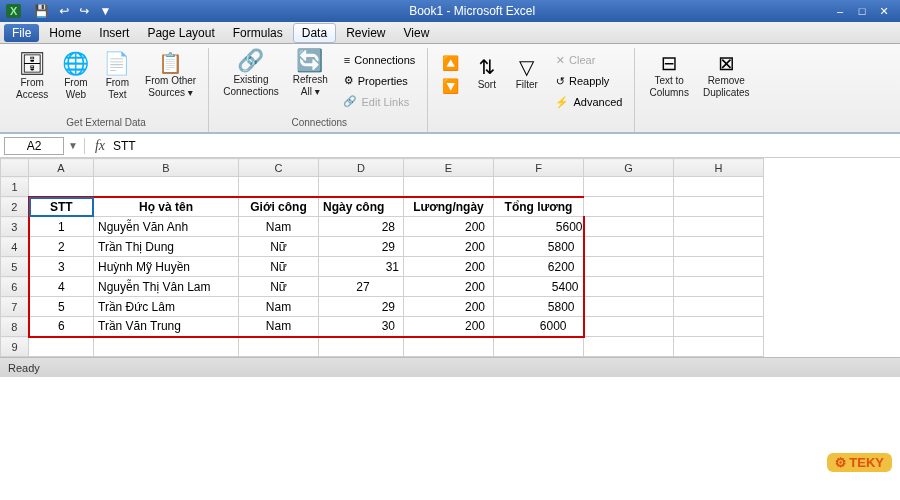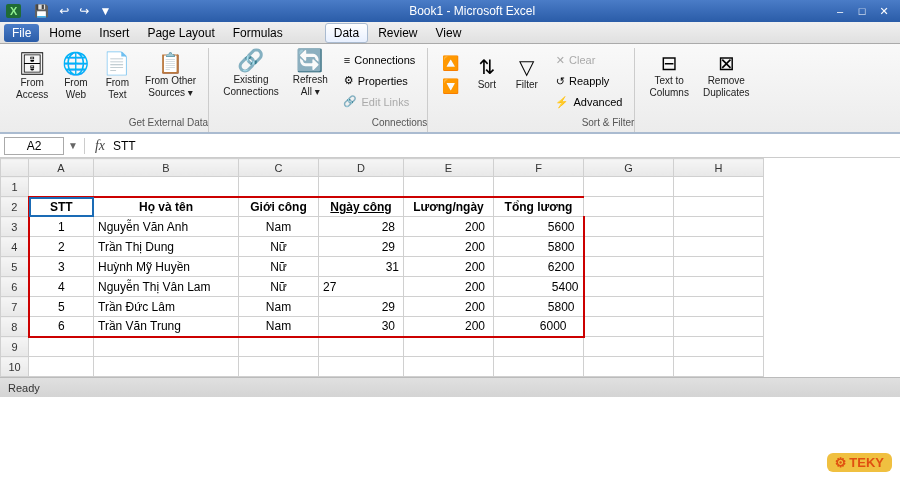--- a/index.html
+++ b/index.html
@@ -18,21 +18,20 @@
     .menu-item {
       padding: 2px 8px;
       font-size: 12px;
       cursor: pointer;
       border-radius: 3px;
     }
     .menu-item.active {
       background: linear-gradient(to bottom, #fff, #e8f0ff);
       border: 1px solid #aabbd0;
       color: #000;
-      margin-left: 32px;
     }
 
     
     .ribbon {
       height: 90px;
       background: linear-gradient(to bottom, #f9f9f9, #ececec);
       border-bottom: 2px solid #aabbd0;
       display: flex;
       align-items: stretch;
       padding: 4px 4px 0 4px;
@@ -46,21 +45,21 @@
       padding: 0 6px 4px 6px;
       position: relative;
     }
     .ribbon-group:last-child { border-right: none; }
     .ribbon-group-label {
       font-size: 10px;
       color: #555;
       position: absolute;
       bottom: 4px;
       left: 0; right: 0;
-      text-align: right;
+      text-align: center;
     }
     .ribbon-buttons {
       display: flex;
       flex-direction: row;
       align-items: flex-start;
       gap: 2px;
       flex: 1;
       padding-bottom: 14px;
     }
     .ribbon-btn {
@@ -329,21 +328,20 @@
         </div>
         <div class="ribbon-btn-sm">
           <span>↺</span>
           <span>Reapply</span>
         </div>
         <div class="ribbon-btn-sm">
           <span>⚡</span>
           <span>Advanced</span>
         </div>
       </div>
-      <div class="ribbon-group-label">Sort &amp; Filter</div>
     </div>
 
     <div class="ribbon-group">
       <div class="ribbon-buttons">
         <div class="ribbon-btn" style="min-width:44px;">
           <span class="icon" style="font-size:20px;">⊟</span>
           <span class="label">Text to<br>Columns</span>
         </div>
         <div class="ribbon-btn" style="min-width:44px;">
           <span class="icon" style="font-size:20px;">⊠</span>
@@ -388,34 +386,34 @@
             <td></td>
             <td></td>
             <td></td>
             <td></td>
           </tr>
           <tr>
             <td class="row-num">2</td>
             <td style="font-weight: bold; text-align: center; border-top: 2px solid rgb(204, 0, 0); border-left: 2px solid rgb(204, 0, 0); outline: rgb(26, 107, 181) solid 2px; outline-offset: -2px;">STT</td>
             <td style="font-weight: bold; text-align: center; border-top: 2px solid rgb(204, 0, 0);">Họ và tên</td>
             <td style="font-weight: bold; text-align: center; border-top: 2px solid rgb(204, 0, 0);">Giới công</td>
-            <td style="font-weight: bold; text-align: center; border-top: 2px solid rgb(204, 0, 0); text-decoration: underline;">Ngày công</td>
+            <td style="font-weight: bold; text-align: left; border-top: 2px solid rgb(204, 0, 0);">Ngày công</td>
             <td style="font-weight: bold; text-align: center; border-top: 2px solid rgb(204, 0, 0);">Lương/ngày</td>
             <td style="font-weight: bold; text-align: center; border-top: 2px solid rgb(204, 0, 0);">Tổng lương</td>
             <td style="font-weight: bold; text-align: center;"></td>
             <td style="font-weight: bold; text-align: center;"></td>
           </tr>
           <tr>
             <td class="row-num">3</td>
             <td style="text-align: center; border-left: 2px solid rgb(204, 0, 0);">1</td>
             <td>Nguyễn Văn Anh</td>
             <td style="text-align: center;">Nam</td>
             <td style="text-align: right; padding-right: 8px;">28</td>
             <td style="text-align: right; padding-right: 8px;">200</td>
-            <td style="text-align: right; padding-right: 8px; border-right: 2px solid rgb(204, 0, 0);">5600</td>
+            <td style="text-align: right; padding-right: 0; border-right: 2px solid rgb(204, 0, 0);">5600</td>
             <td></td>
             <td></td>
           </tr>
           <tr>
             <td class="row-num">4</td>
             <td style="text-align: center; border-left: 2px solid rgb(204, 0, 0);">2</td>
             <td>Trần Thị Dung</td>
             <td style="text-align: center;">Nữ</td>
             <td style="text-align: right; padding-right: 8px;">29</td>
             <td style="text-align: right; padding-right: 8px;">200</td>
@@ -432,21 +430,21 @@
             <td style="text-align: right; padding-right: 8px;">200</td>
             <td style="text-align: right; padding-right: 8px; border-right: 2px solid rgb(204, 0, 0);">6200</td>
             <td></td>
             <td></td>
           </tr>
           <tr>
             <td class="row-num">6</td>
             <td style="text-align: center; border-left: 2px solid rgb(204, 0, 0);">4</td>
             <td>Nguyễn Thị Vân Lam</td>
             <td style="text-align: center;">Nữ</td>
-            <td style="text-align: left; padding-right: 0; margin-left: 20px;">27</td>
+            <td style="text-align: center; padding-right: 0; margin-left: 20px;">27</td>
             <td style="text-align: right; padding-right: 8px;">200</td>
             <td style="text-align: right; border-right: 2px solid rgb(204, 0, 0);">5400</td>
             <td></td>
             <td></td>
           </tr>
           <tr>
             <td class="row-num">7</td>
             <td style="text-align: center; border-left: 2px solid rgb(204, 0, 0);">5</td>
             <td>Trần Đức Lâm</td>
             <td style="text-align: center;">Nam</td>
@@ -471,31 +469,20 @@
             <td class="row-num">9</td>
             <td></td>
             <td></td>
             <td></td>
             <td></td>
             <td></td>
             <td></td>
             <td></td>
             <td></td>
           </tr>
-          <tr>
-            <td class="row-num">10</td>
-            <td></td>
-            <td></td>
-            <td></td>
-            <td></td>
-            <td></td>
-            <td></td>
-            <td></td>
-            <td></td>
-          </tr>
         </tbody>
     </table>
   </div>
 
   <div class="status-bar">
     <span>Ready</span>
   </div>
 
   <div class="teky-logo">
     <span>⚙</span>

